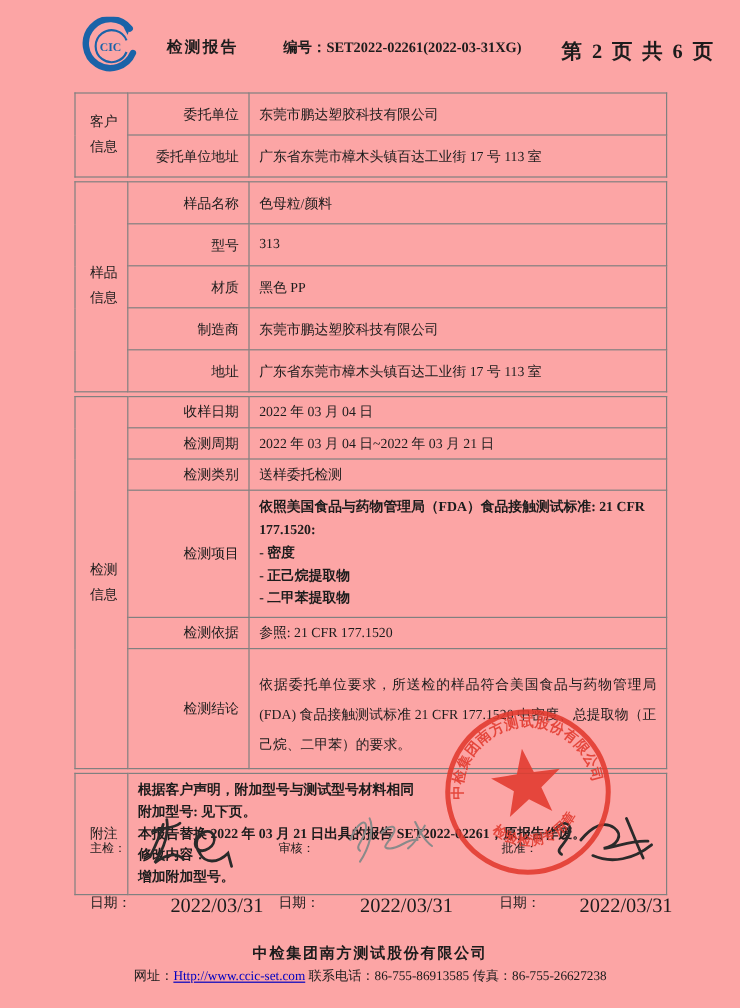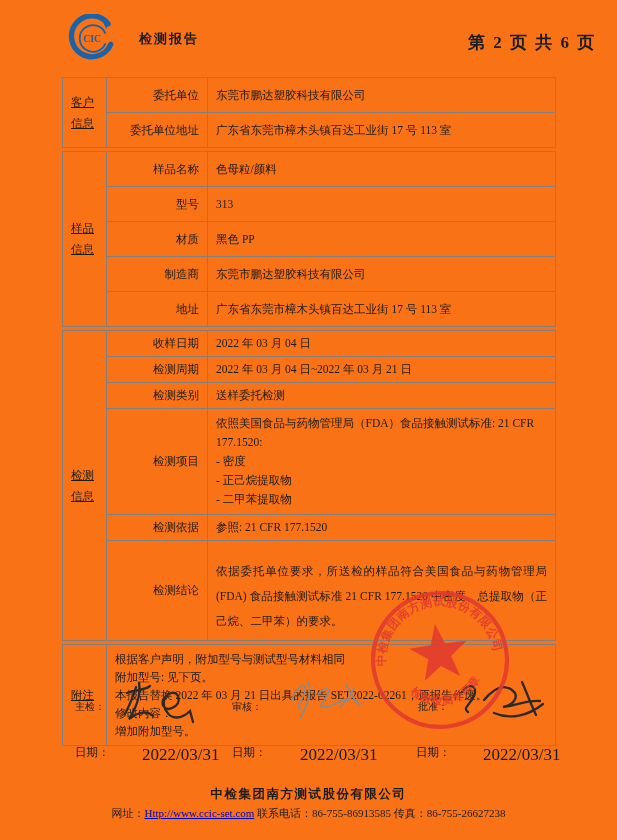--- a/index.html
+++ b/index.html
@@ -1,37 +1,37 @@
 <!DOCTYPE html>
 <html><head>
 <meta charset="utf-8">
 <style>
   html,body{margin:0;padding:0;background:#ffffff;}
   .page{
-    position:relative;width:617px;height:840px;background:#f97316;
+    position:relative;width:617px;height:840px;background:#fca5a5;
     font-family:"Liberation Serif","DejaVu Serif",serif;
     color:#1c1c1c;overflow:hidden;
   }
   
   .hdr{position:absolute;top:0;left:0;width:617px;height:77px;}
   .logo{position:absolute;left:66px;top:14px;width:54px;height:48px;}
   .hdr-title{position:absolute;left:139px;top:30px;font-size:13px;font-weight:bold;letter-spacing:2px;}
   .hdr-no{position:absolute;left:236px;top:31px;font-size:12px;font-weight:bold;}
   .hdr-page{position:absolute;left:468px;top:31px;font-size:17px;font-weight:bold;letter-spacing:2px;}
   
   .tables{position:absolute;left:62px;top:77px;width:494px;}
   table.sec{border-collapse:collapse;width:494px;margin-bottom:3px;table-layout:fixed;}
   table.sec td{border:1px solid #808080;font-size:11.5px;padding:2px 8px;vertical-align:middle;}
-  td.sec-label{width:27px;text-align:left;line-height:21px;padding:2px 7px;text-decoration:underline;}
+  td.sec-label{width:27px;text-align:right;line-height:21px;padding:2px 7px;}
   td.f-label{width:84px;padding-left:10px;text-align:right;}
   td.f-value{padding-left:11px;}
   .t12 td{height:30px;}
   .t3 td{height:21px;}
   .t3 td.tall{height:auto;}
-  .cell-lines{padding:3px 0;}
+  .cell-lines{padding:3px 0;font-weight:bold;}
   .cell-lines div{line-height:19px;}
   .concl{line-height:25px;text-align:justify;padding:4px 0;margin-top:12px;}
   .t4 td{height:auto;}
   .t4 .cell-lines div{line-height:18px;}
   
   .sig-label{position:absolute;font-size:10px;}
   .sig-svg{position:absolute;}
   .date-label{position:absolute;font-size:11.5px;}
   .date-value{position:absolute;font-size:17px;}
   
@@ -51,20 +51,21 @@
   <div class="hdr">
     <div class="logo">
       <svg width="54" height="48" viewBox="0 0 60 54">
         <path d="M47,11 A23,23 0 1 0 50,34" fill="none" stroke="#1a63a8" stroke-width="6" stroke-linecap="round"></path>
         <path d="M47,11 L41,9 L45,17 Z" fill="#1a63a8"></path>
         <path d="M44,22 A15,15 0 1 0 44,33" fill="none" stroke="#1a63a8" stroke-width="2"></path>
         <text x="29" y="32" text-anchor="middle" font-size="11" font-weight="bold" fill="#1a63a8" font-family="Liberation Serif, serif">CIC</text>
       </svg>
     </div>
     <div class="hdr-title">检测报告</div>
+    <div class="hdr-no"><span>编号：</span><span>SET2022-02261(2022-03-31XG)</span></div>
     <div class="hdr-page">第 2 页 共 6 页</div>
   </div>
 
   <div class="tables">
 
     <table class="sec t12">
       <tbody>
           <tr>
         <td class="sec-label" rowspan="2">
           <div>客户</div>

